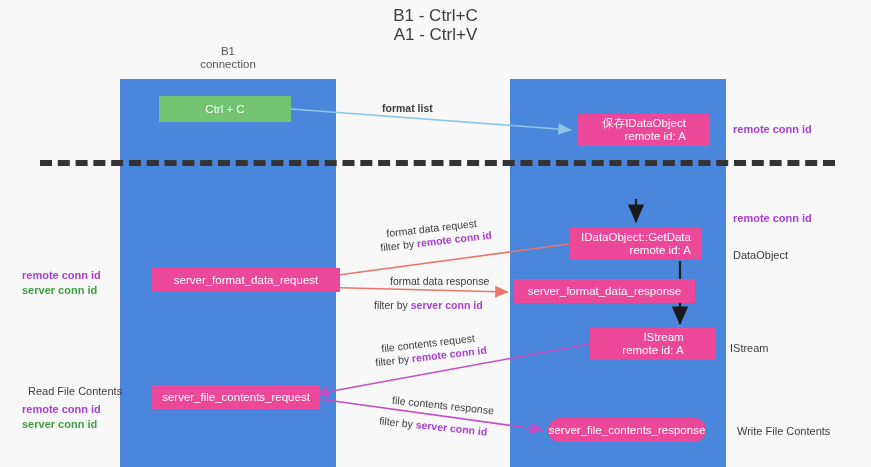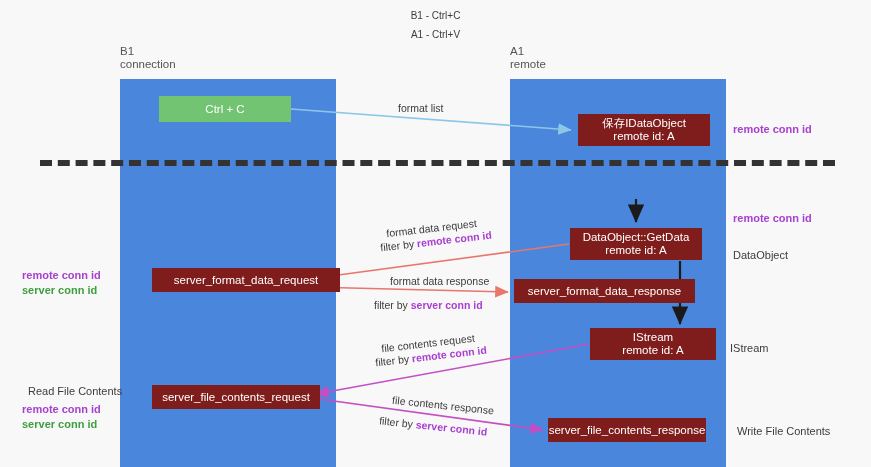--- a/index.html
+++ b/index.html
@@ -14,25 +14,25 @@
   #stage{position:absolute;left:0;top:0;width:871px;height:467px;}
 
   
   .lane{position:absolute;background:#4a86db;}
   #lane-b1{left:120px;top:79px;width:216px;height:388px;}
   #lane-a1{left:510px;top:79px;width:216px;height:388px;}
 
   
   #main-title{
     position:absolute;left:0;top:6px;width:871px;
-    text-align:center;font-size:10px;line-height:19px;color:#3c3c3c;
+    text-align:center;font-size:17px;line-height:19px;color:#3c3c3c;
     white-space:pre-line;
   }
   .lane-title{
-    position:absolute;text-align:left;font-size:11.5px;line-height:13px;
+    position:absolute;text-align:center;font-size:11.5px;line-height:13px;
     color:#555;white-space:pre-line;
   }
   #title-b1{left:120px;top:45px;width:216px;}
   #title-a1{left:510px;top:45px;width:216px;}
 
   
   #divider{
     position:absolute;left:40px;top:160px;width:795px;height:0;
     border-top:6px dashed #333;
   }
@@ -42,31 +42,31 @@
     position:absolute;
     display:flex;align-items:center;justify-content:center;
     text-align:center;
     font-size:11.5px;line-height:13px;
     color:#ffffff;
     white-space:pre-line;
     box-sizing:border-box;
     padding:10px 4px;
   }
   .node.green{background:#72c472;}
-  .node.orange{background:#7f1d1d;}
+  .node.orange{background:#ec4899;text-align:right;}
 
   #n-ctrlc{left:159px;top:96px;width:132px;height:26px;}
   #n-dataobject{left:578px;top:114px;width:132px;height:32px;}
   #n-ctrlv{left:578px;top:172px;width:116px;height:26px;}
   #n-getdata{left:570px;top:228px;width:132px;height:32px;}
   #n-sfdreq{left:152px;top:268px;width:188px;height:24px;}
   #n-sfdresp{left:514px;top:279px;width:181px;height:24px;}
   #n-istream{left:590px;top:328px;width:126px;height:32px;}
   #n-sfcreq{left:152px;top:385px;width:168px;height:24px;}
-  #n-sfcresp{left:548px;top:418px;width:158px;height:24px;}
+  #n-sfcresp{left:548px;top:418px;width:158px;height:24px;border-radius:12px;}
 
   
   .ann{position:absolute;font-size:11px;line-height:15px;white-space:pre-line;}
   .ann.purple{color:#a83fd0;font-weight:bold;}
   .ann.green-t{color:#3f9e3f;font-weight:bold;}
   .ann.plain{color:#3c3c3c;}
 
   #ann-r1{left:733px;top:122px;}
   #ann-r2{left:733px;top:211px;}
   #ann-r3{left:733px;top:248px;}
@@ -79,21 +79,21 @@
   #ann-l4{left:22px;top:402px;}
   #ann-l5{left:22px;top:417px;}
 
   
   .elabel{
     position:absolute;font-size:10.5px;line-height:14px;color:#3c3c3c;
     white-space:nowrap;
   }
   .elabel b{color:#a83fd0;font-weight:bold;}
 
-  #el-formatlist{left:398px;top:101px;}
+  #el-formatlist{left:382px;top:101px;font-weight:bold;}
   #el-fdr1{left:386px;top:221px;transform:rotate(-6.5deg);}
   #el-fdr2{left:380px;top:234px;transform:rotate(-6.5deg);}
   #el-fdresp1{left:390px;top:274px;}
   #el-fdresp2{left:374px;top:298px;}
   #el-fcr1{left:381px;top:336px;transform:rotate(-6.5deg);}
   #el-fcr2{left:375px;top:349px;transform:rotate(-6.5deg);}
   #el-fcresp1{left:392px;top:398px;transform:rotate(6deg);}
   #el-fcresp2{left:379px;top:419px;transform:rotate(6deg);}
 
   svg#wires{position:absolute;left:0;top:0;width:871px;height:467px;overflow:visible;}
@@ -104,22 +104,20 @@
 <div id="stage">
 
   <div id="main-title">B1 - Ctrl+C
 A1 - Ctrl+V</div>
 
   <div class="lane" id="lane-b1"></div>
   <div class="lane" id="lane-a1"></div>
 
   <div class="lane-title" id="title-b1">B1
 connection</div>
-  <div class="lane-title" id="title-a1">A1
-remote</div>
 
   <svg id="wires" viewBox="0 0 871 467">
     <defs>
       <marker id="ah-blue" markerWidth="9" markerHeight="9" refX="8" refY="4.5" orient="auto">
         <path d="M0,0.8 L8.5,4.5 L0,8.2 z" fill="#8ec6e8"></path>
       </marker>
       <marker id="ah-red" markerWidth="9" markerHeight="9" refX="8" refY="4.5" orient="auto">
         <path d="M0,0.8 L8.5,4.5 L0,8.2 z" fill="#e8766b"></path>
       </marker>
       <marker id="ah-mag" markerWidth="9" markerHeight="9" refX="8" refY="4.5" orient="auto">
@@ -143,21 +141,21 @@
     <line x1="589" y1="344" x2="316" y2="394" stroke="#c44fc4" stroke-width="1.6" marker-end="url(#ah-mag)"></line>
 
     <line x1="312" y1="398" x2="543" y2="430" stroke="#c44fc4" stroke-width="1.6" marker-end="url(#ah-mag)"></line>
   </svg>
 
   <div id="divider"></div>
 
   <div class="node green" id="n-ctrlc">Ctrl + C</div>
   <div class="node orange" id="n-dataobject">保存IDataObject
 remote id: A</div>
-  <div class="node orange" id="n-getdata">DataObject::GetData
+  <div class="node orange" id="n-getdata">IDataObject::GetData
 remote id: A</div>
   <div class="node orange" id="n-sfdreq">server_format_data_request</div>
   <div class="node orange" id="n-sfdresp">server_format_data_response</div>
   <div class="node orange" id="n-istream">IStream
 remote id: A</div>
   <div class="node orange" id="n-sfcreq">server_file_contents_request</div>
   <div class="node orange" id="n-sfcresp">server_file_contents_response</div>
 
   <div class="ann purple" id="ann-r1">remote conn id</div>
   <div class="ann purple" id="ann-r2">remote conn id</div>

